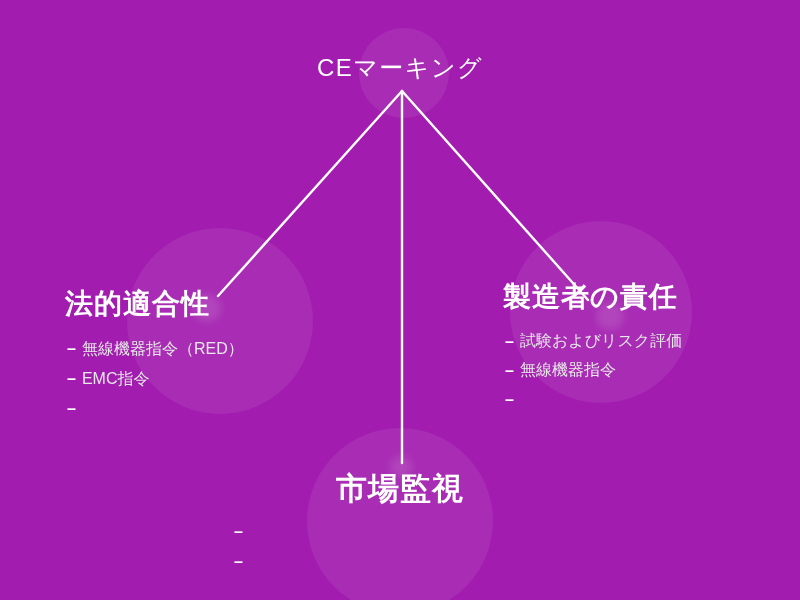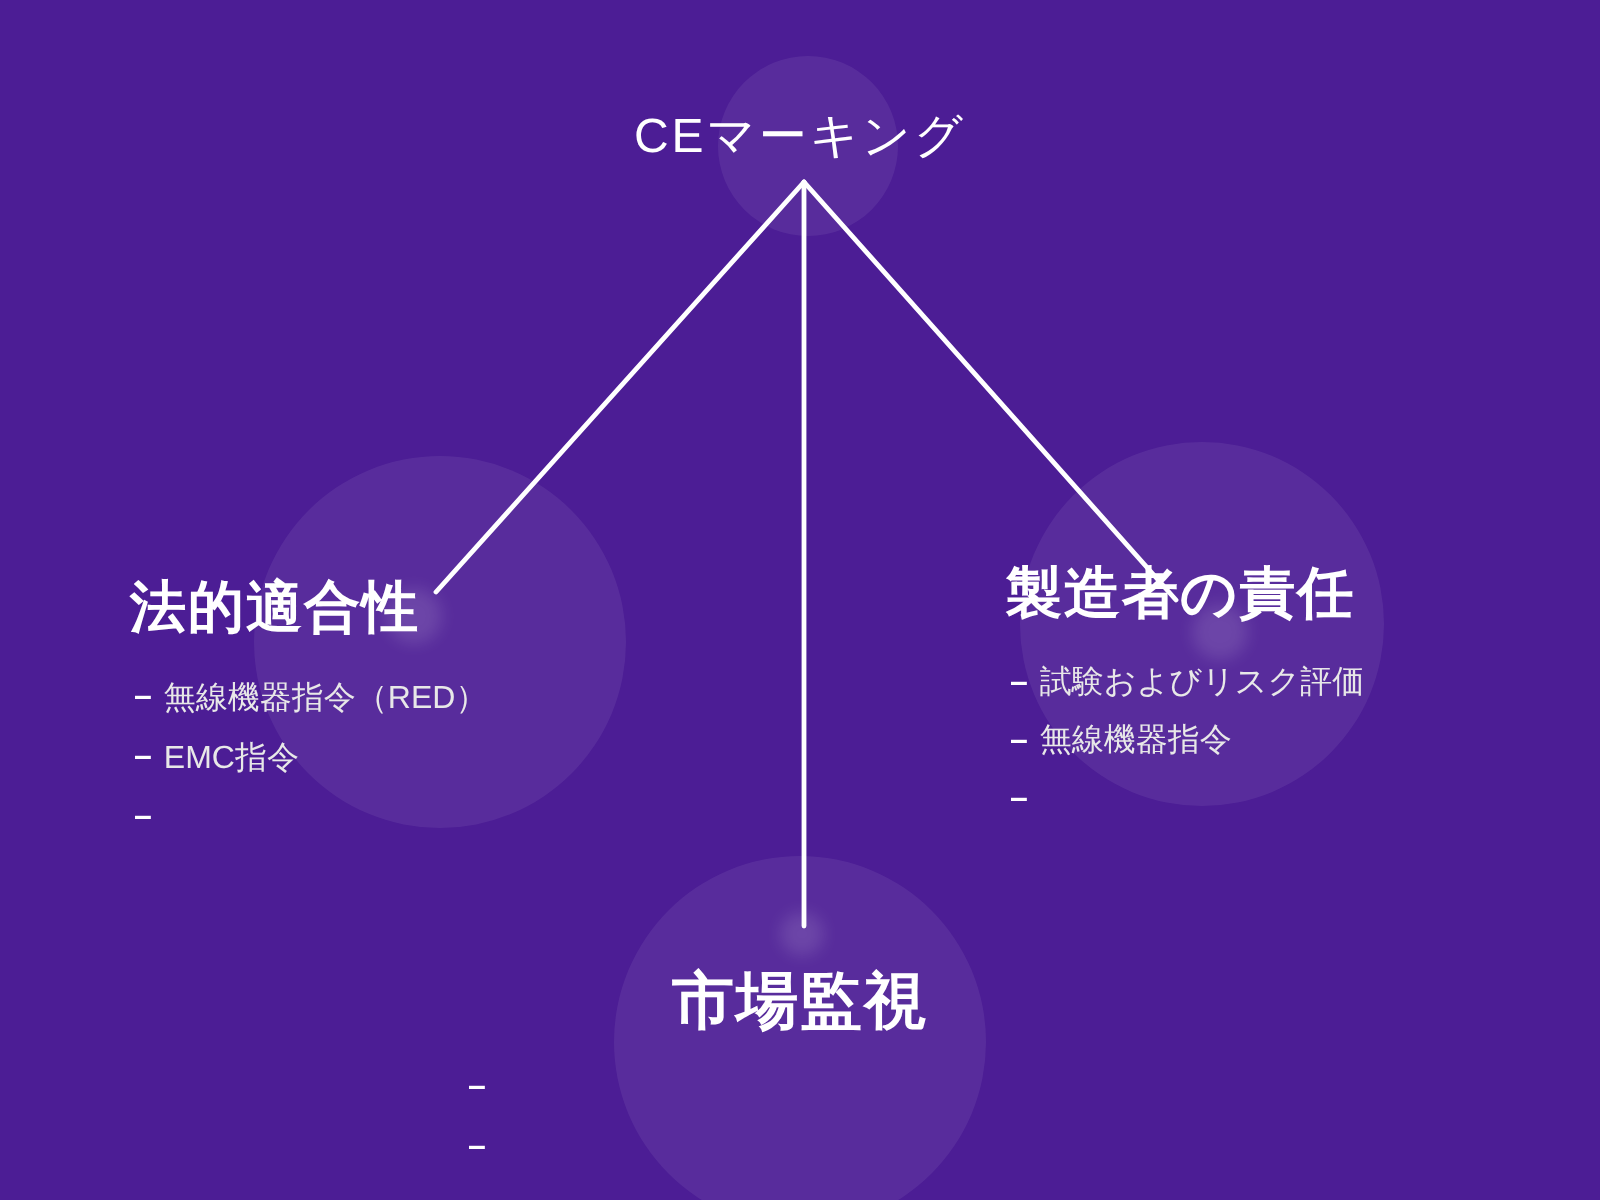--- a/index.html
+++ b/index.html
@@ -4,21 +4,21 @@
 <style>
   html, body {
     margin: 0;
     padding: 0;
     background: #272727;
   }
   .canvas {
     position: relative;
     width: 800px;
     height: 600px;
-    background: #4c1d95;
+    background: #a21caf;
     overflow: hidden;
     font-family: "Liberation Sans", "DejaVu Sans", sans-serif;
   }
   .bg-circle {
     position: absolute;
     border-radius: 50%;
     background: rgba(255, 255, 255, 0.07);
   }
   .c-center { left: 359px; top: 28px;  width: 90px;  height: 90px; }
   .c-left   { left: 127px; top: 228px; width: 186px; height: 186px; }
@@ -88,21 +88,21 @@
   }
   .branch.right {
     position: absolute;
     left: 503px;
     top: 281px;
   }
   .branch.right li { height: 29px; }
   .branch.bottom {
     position: absolute;
     left: 0;
-    top: 484px;
+    top: 472px;
     width: 800px;
   }
   .branch.bottom h2 {
     text-align: center;
     font-size: 31px;
     line-height: 34px;
   }
   .branch.bottom ul {
     position: absolute;
     left: 232px;

